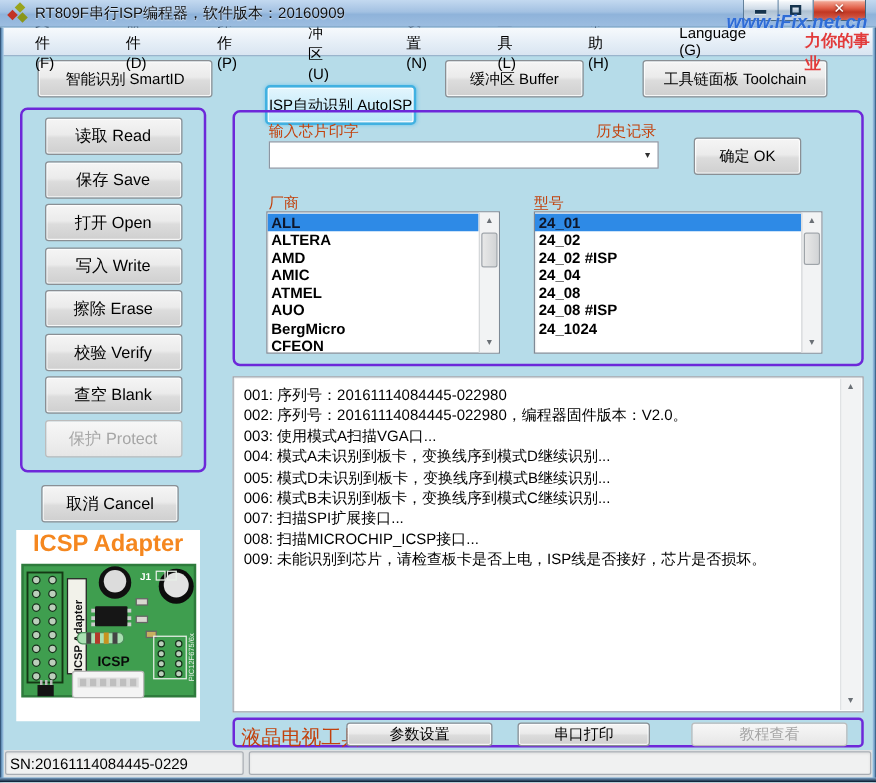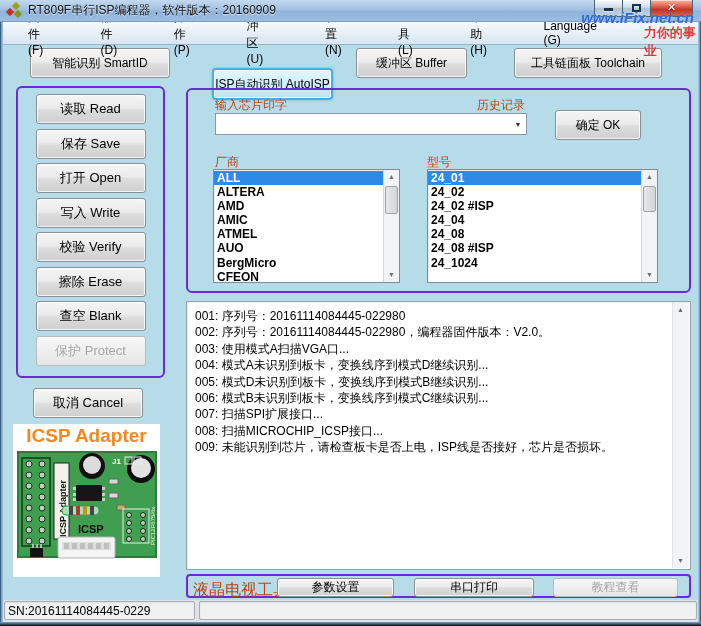--- a/index.html
+++ b/index.html
@@ -97,21 +97,21 @@
   .combo-arrow::before { content:"▼"; }
 
   #btn-ok { left:555px; top:110px; width:86px; height:30px; }
 
   .listbox { position:absolute; background:#fff; border:1px solid #7e8a96;
     box-shadow:inset 1px 1px 0 rgba(0,0,0,.07); display:flex; }
   #list-vendor { left:213px; top:169px; width:187px; height:114px; }
   #list-model  { left:427px; top:169px; width:231px; height:114px;justify-content:space-between; }
   .list-items { flex:1; overflow:hidden; padding-top:1px; }
   .list-item { height:14.1px; line-height:14px; padding-left:3px; font-size:12px; font-weight:bold; white-space:nowrap; }
-  .list-item.selected { background:#2e8ae6; color:#ffffff; }
+  .list-item.selected { background:#2e8ae6; color:#0f172a; }
 
   
   .vscroll { width:16px; background:#f2f3f4; border-left:1px solid #d5d8da; position:relative; }
   .sb-arrow { position:absolute; left:0; width:15px; height:14px; text-align:center;
     font-size:7px; color:#6a6f75; line-height:14px; }
   .sb-up { top:0; } .sb-up::before { content:"▲"; }
   .sb-down { bottom:0; } .sb-down::before { content:"▼"; }
   .sb-thumb { position:absolute; left:1px; width:13px; border:1px solid #9fa4a9; border-radius:2px;
     background:linear-gradient(90deg,#e8e8e8,#d2d4d6); }
   #list-vendor .sb-thumb { top:16px; height:28px; }
@@ -120,21 +120,21 @@
   
   .log-box { position:absolute; left:186px; top:301px; width:505px; height:269px;
     background:#fff; border:1px solid #98a0a8; box-shadow:inset 1px 1px 0 rgba(0,0,0,.06); }
   .log-lines { position:absolute; left:0; top:0; right:18px; bottom:0; padding:6px 0 0 8px; overflow:hidden; }
   .log-line { font-size:12px; line-height:16.4px; white-space:nowrap; }
   .log-box .vscroll { position:absolute; right:1px; top:1px; bottom:1px; width:17px; border-left:1px solid #e0e2e4; }
 
   
   #lbl-lcd { left:193px; top:580px; font-size:16px; }
   #btn-param    { left:277px; top:578px; width:117px; height:19px; font-size:12px; }
-  #btn-serial   { left:414px; top:578px; width:120px; height:19px; font-size:12px; }
+  #btn-serial   { left:414px; top:578px; width:106px; height:19px; font-size:12px; }
   #btn-tutorial { left:553px; top:578px; width:125px; height:19px; font-size:12px; }
 
   
   .statusbar { position:absolute; left:3px; top:600px; width:695px; height:22px; background:#dfe2e4; z-index:25; }
   .status-cell { position:absolute; top:1px; height:19px; background:#f0f1f1;
     border:1px solid #a8adb3; border-radius:2px; overflow:hidden;
     font-size:12px; line-height:18px; padding-left:3px; white-space:nowrap;
     box-shadow:inset 0 1px 2px rgba(0,0,0,.08); }
   #status-sn { left:1px; width:191px; }
   #status-right { left:196px; right:1px; }
@@ -180,22 +180,22 @@
   <div class="btn" id="btn-smartid">智能识别 SmartID</div>
   <div class="btn active-blue" id="btn-autoisp">ISP自动识别 AutoISP</div>
   <div class="btn" id="btn-buffer">缓冲区 Buffer</div>
   <div class="btn" id="btn-toolchain">工具链面板 Toolchain</div>
 
   <div class="white-group" id="left-panel">
     <div class="btn">读取 Read</div>
     <div class="btn">保存 Save</div>
     <div class="btn">打开 Open</div>
     <div class="btn">写入 Write</div>
+    <div class="btn">擦除 Erase</div>
     <div class="btn">校验 Verify</div>
-    <div class="btn">擦除 Erase</div>
     <div class="btn">查空 Blank</div>
     <div class="btn disabled">保护 Protect</div>
   </div>
   <div class="btn" id="btn-cancel">取消 Cancel</div>
 
   <div class="icsp-box">
     <div class="icsp-title">ICSP Adapter</div>
     <svg width="147" height="112" viewBox="0 0 147 112">
       <rect x="5" y="3" width="138" height="105" fill="#3f9e4f"></rect>
       <rect x="5" y="3" width="138" height="105" fill="none" stroke="#2e7b3c" stroke-width="2"></rect>

